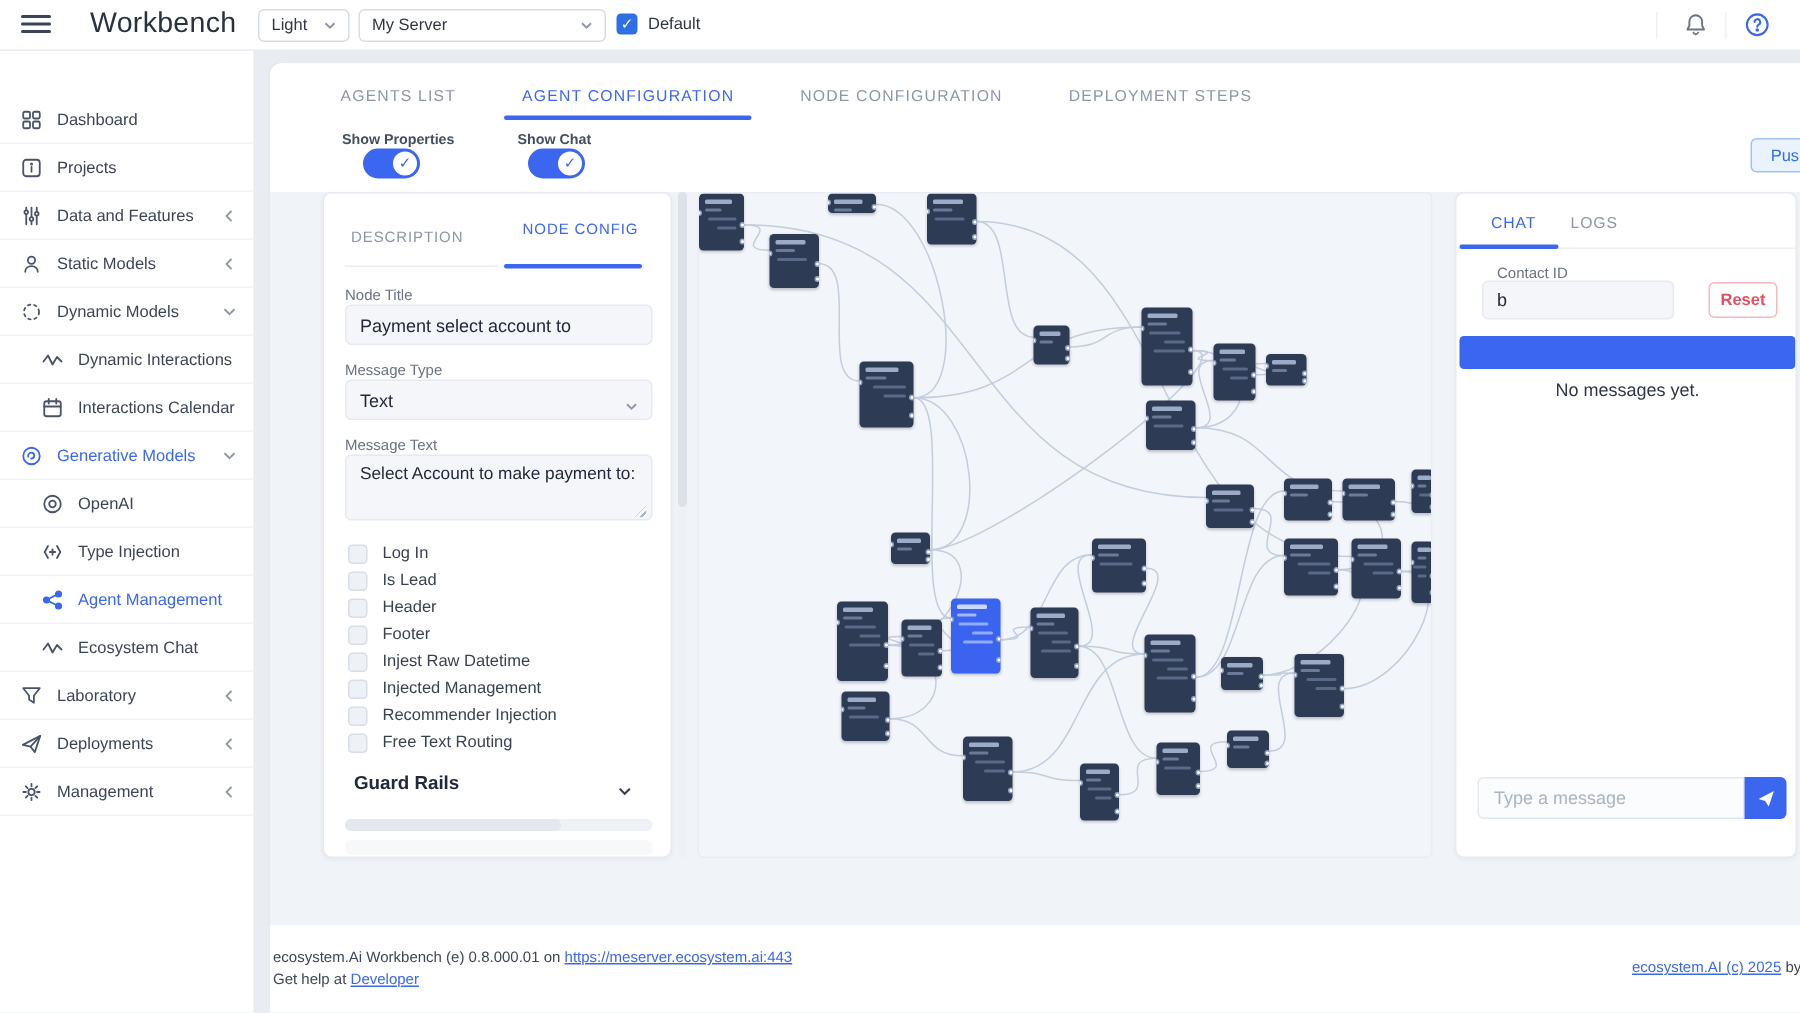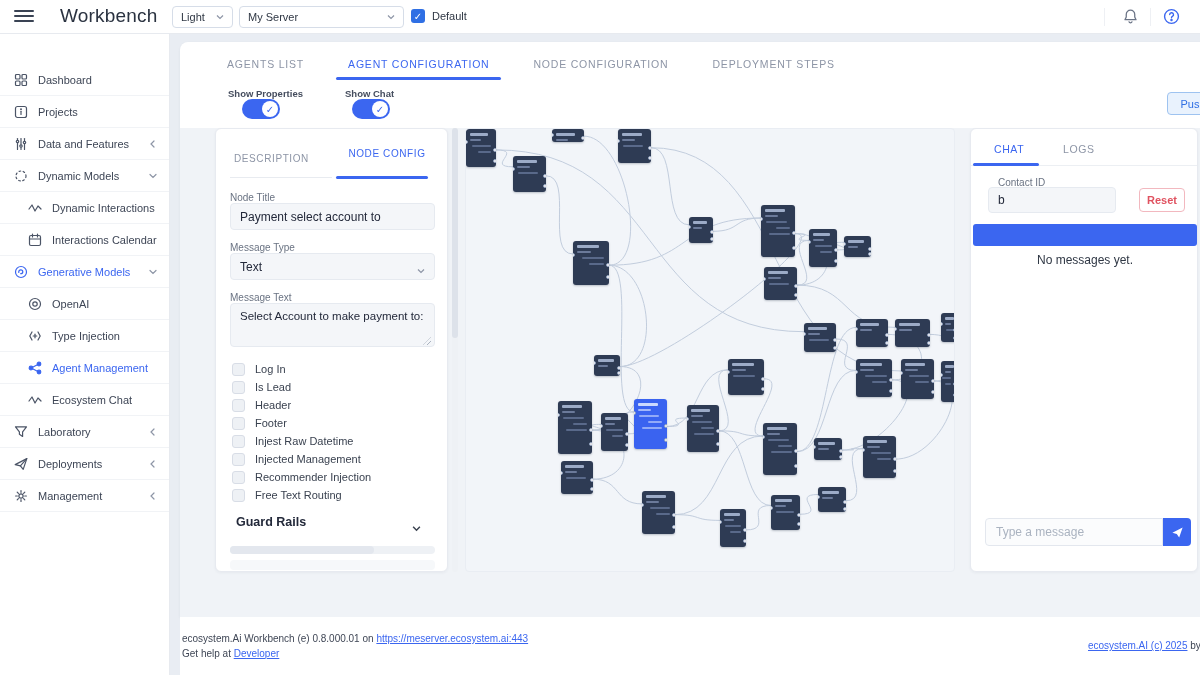--- a/index.html
+++ b/index.html
@@ -105,21 +105,21 @@
   .gnode .ns { height:2px; background:#8c9cc0; opacity:.65; margin:0 4px 4px; border-radius:1px; width:38%; }
   .gnode .nl { height:2px; background:#7e90b6; opacity:.55; margin:4px 5px 0; border-radius:1px; }
   .gnode.hl .nt, .gnode.hl .ns, .gnode.hl .nl { background:#dbe5ff; }
   .port { position:absolute; width:4px; height:4px; background:#fff; border:1px solid #8fa0bd; border-radius:50%; }
 
   
   #chat-panel { position:absolute; left:790px; top:86px; width:228px; height:444px; background:#fff;
     border:1px solid #e7eaf0; border-radius:6px; box-shadow:0 1px 3px rgba(40,50,70,.05); overflow:hidden; }
   .ctab { position:absolute; top:14px; font-size:10.5px; letter-spacing:.6px; cursor:pointer; }
   #ctab-chat { left:23px; color:#3b66f0; }
-  #ctab-logs { left:92px; color:#8d95a6; }
+  #ctab-logs { left:76px; color:#8d95a6; }
   #ctab-row-line { position:absolute; left:0; top:36px; width:228px; height:1px; background:#eceff3; }
   #ctab-underline { position:absolute; left:2px; top:34px; width:66px; height:3px; background:#3b66f0; border-radius:2px; }
   #contact-label { position:absolute; left:27px; top:48px; font-size:10px; color:#6a7383; }
   #contact-input { position:absolute; left:17px; top:58px; width:128px; height:26px; background:#f4f6f9;
     border:1px solid #e6eaf0; border-radius:4px; font-size:12px; color:#23293a; padding:0 9px;
     font-family:"Liberation Sans", sans-serif; }
   #reset-btn { position:absolute; left:168px; top:59px; width:46px; height:24px; background:#fff;
     border:1px solid #f2b8bf; color:#e05260; border-radius:4px; font-size:11px; font-weight:bold;
     display:flex; align-items:center; justify-content:center; cursor:pointer; }
   #chat-header-bar { position:absolute; left:2px; top:95px; width:224px; height:22px; background:#3b66f0;
@@ -218,20 +218,34 @@
             <svg viewBox="0 0 14 14" fill="none" stroke="currentColor" stroke-width="1.2" stroke-linecap="round" stroke-linejoin="round">
               <line x1="3.5" y1="1.5" x2="3.5" y2="12.5"></line>
               <line x1="7" y1="1.5" x2="7" y2="12.5"></line>
               <line x1="10.5" y1="1.5" x2="10.5" y2="12.5"></line>
               <circle cx="3.5" cy="4.5" r="1.2" fill="#fff"></circle>
               <circle cx="7" cy="9" r="1.2" fill="#fff"></circle>
               <circle cx="10.5" cy="5.5" r="1.2" fill="#fff"></circle>
             </svg>
           </span>
           <span class="lbl">Data and Features</span>
+          <span class="chev">
+            <svg viewBox="0 0 8 8" fill="none" stroke="currentColor" stroke-width="1.2" stroke-linecap="round">
+              <polyline points="5,1 2,4 5,7"></polyline>
+            </svg>
+          </span>
+        </div>
+        <div class="side-item">
+          <span class="icn">
+            <svg viewBox="0 0 14 14" fill="none" stroke="currentColor" stroke-width="1.2" stroke-linecap="round" stroke-linejoin="round">
+              <circle cx="7" cy="4.5" r="2.4"></circle>
+              <path d="M2.8 12.2c0-2.4 1.9-3.8 4.2-3.8s4.2 1.4 4.2 3.8"></path>
+            </svg>
+          </span>
+          <span class="lbl">Static Models</span>
           <span class="chev">
             <svg viewBox="0 0 8 8" fill="none" stroke="currentColor" stroke-width="1.2" stroke-linecap="round">
               <polyline points="5,1 2,4 5,7"></polyline>
             </svg>
           </span>
         </div>
         <div class="side-item">
           <span class="icn">
             <svg viewBox="0 0 14 14" fill="none" stroke="currentColor" stroke-width="1.2" stroke-linecap="round" stroke-linejoin="round">
               <circle cx="7" cy="7" r="5" stroke-dasharray="1.6 2.6"></circle>

